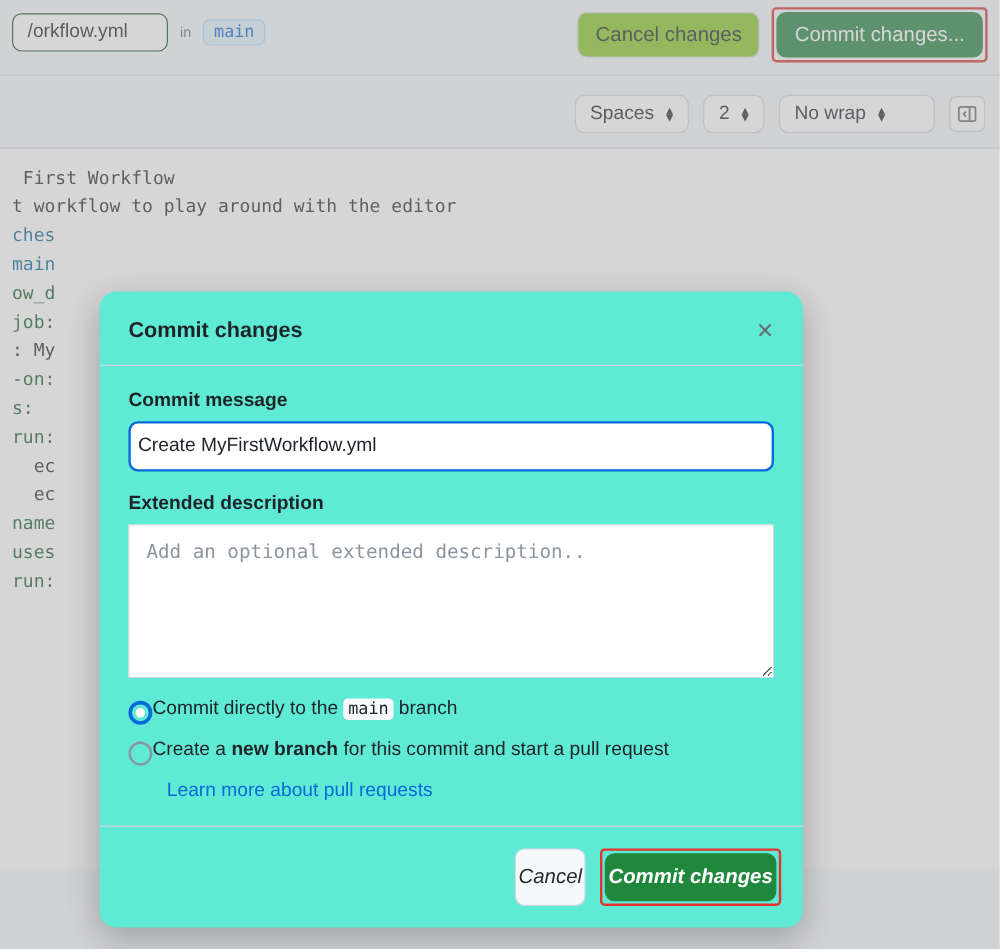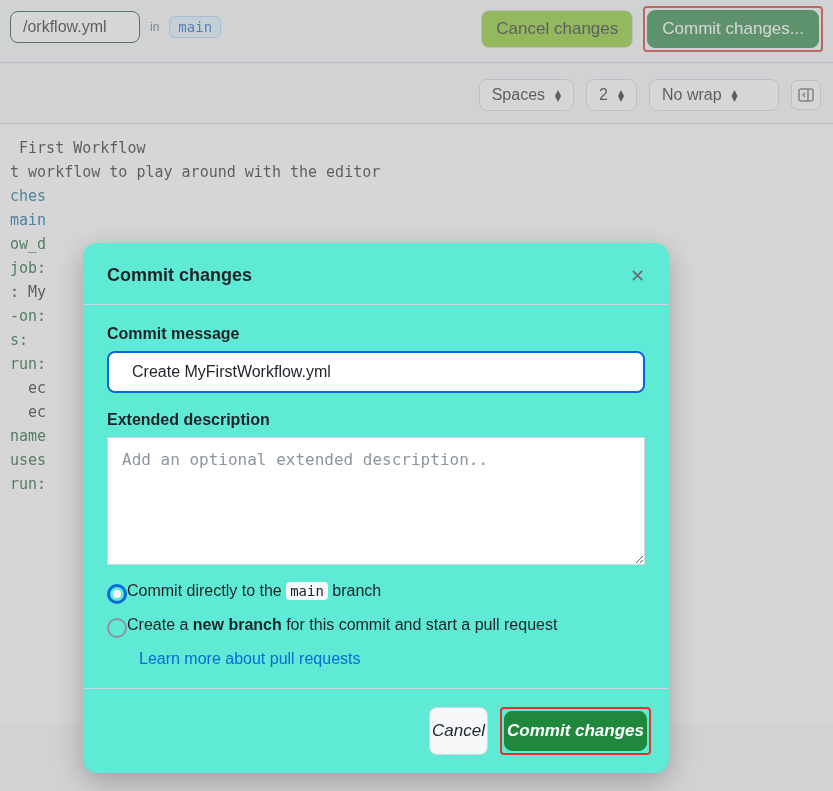--- a/index.html
+++ b/index.html
@@ -158,21 +158,21 @@
     border-bottom: 1px solid #d0d7de;
   }
   .dlg-title { font-size: 18px; font-weight: 600; }
   .dlg-close { font-size: 18px; color: #656d76; cursor: pointer; line-height:1;}
   .dlg-body { padding: 20px 24px 10px 24px; }
   .field-label { font-size: 16px; font-weight: 600; margin-bottom: 8px; display:block;}
   .text-input {
     width: 100%;
     border: 2px solid #0969da;
     border-radius: 8px;
-    padding: 10px 23px;
+    padding: 10px 6px;
     font-size: 16px;
     color: #1f2328;
     outline: none;
   }
   .textarea {
     width: 100%;
     border: 1px solid #d0d7de;
     border-radius: 0;
     padding: 12px 14px;
     font-size: 16px;

